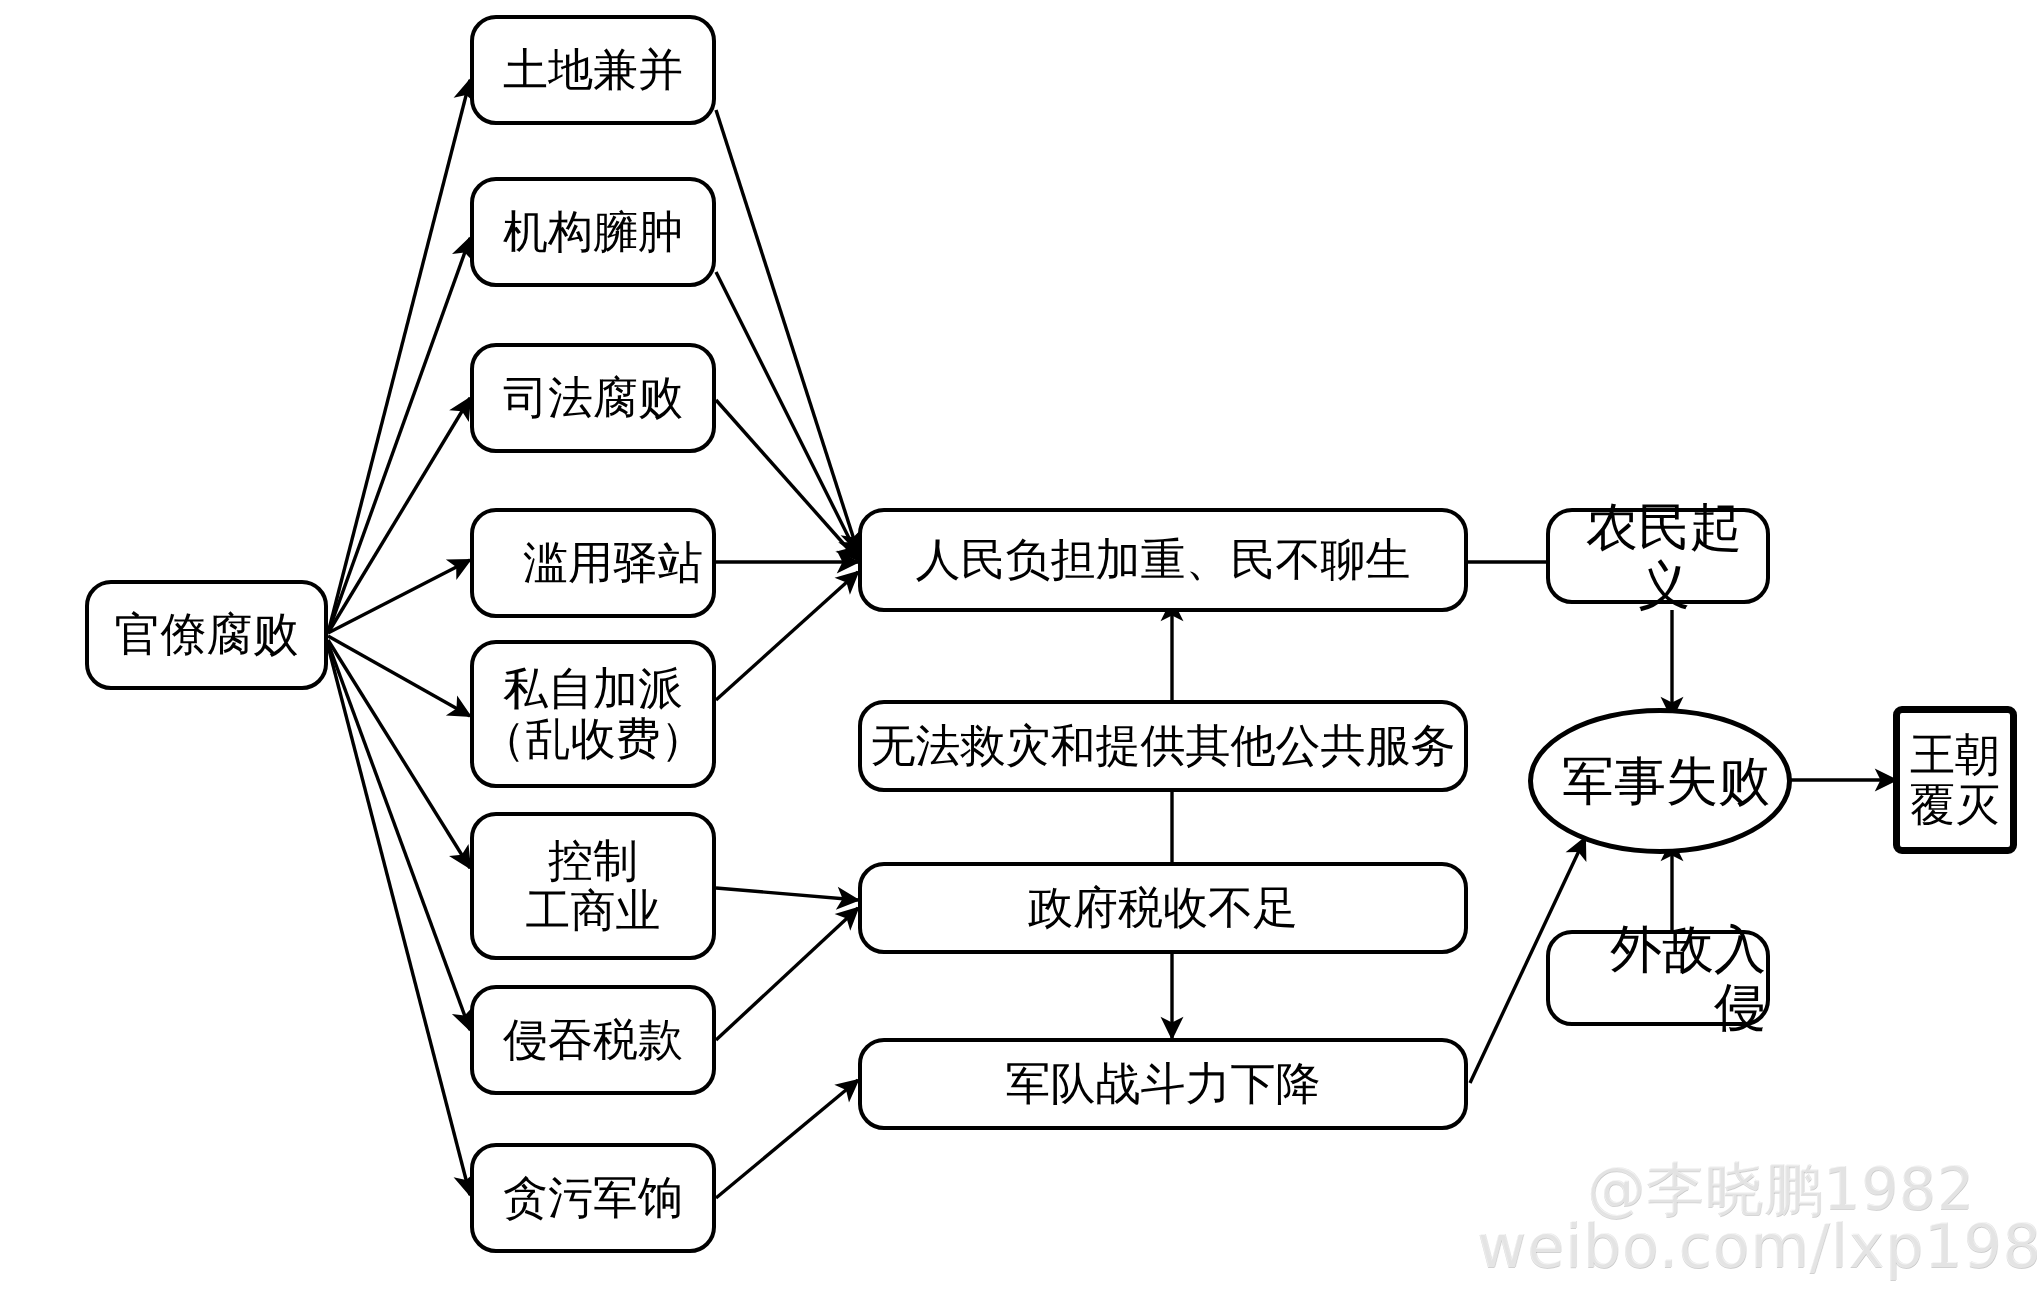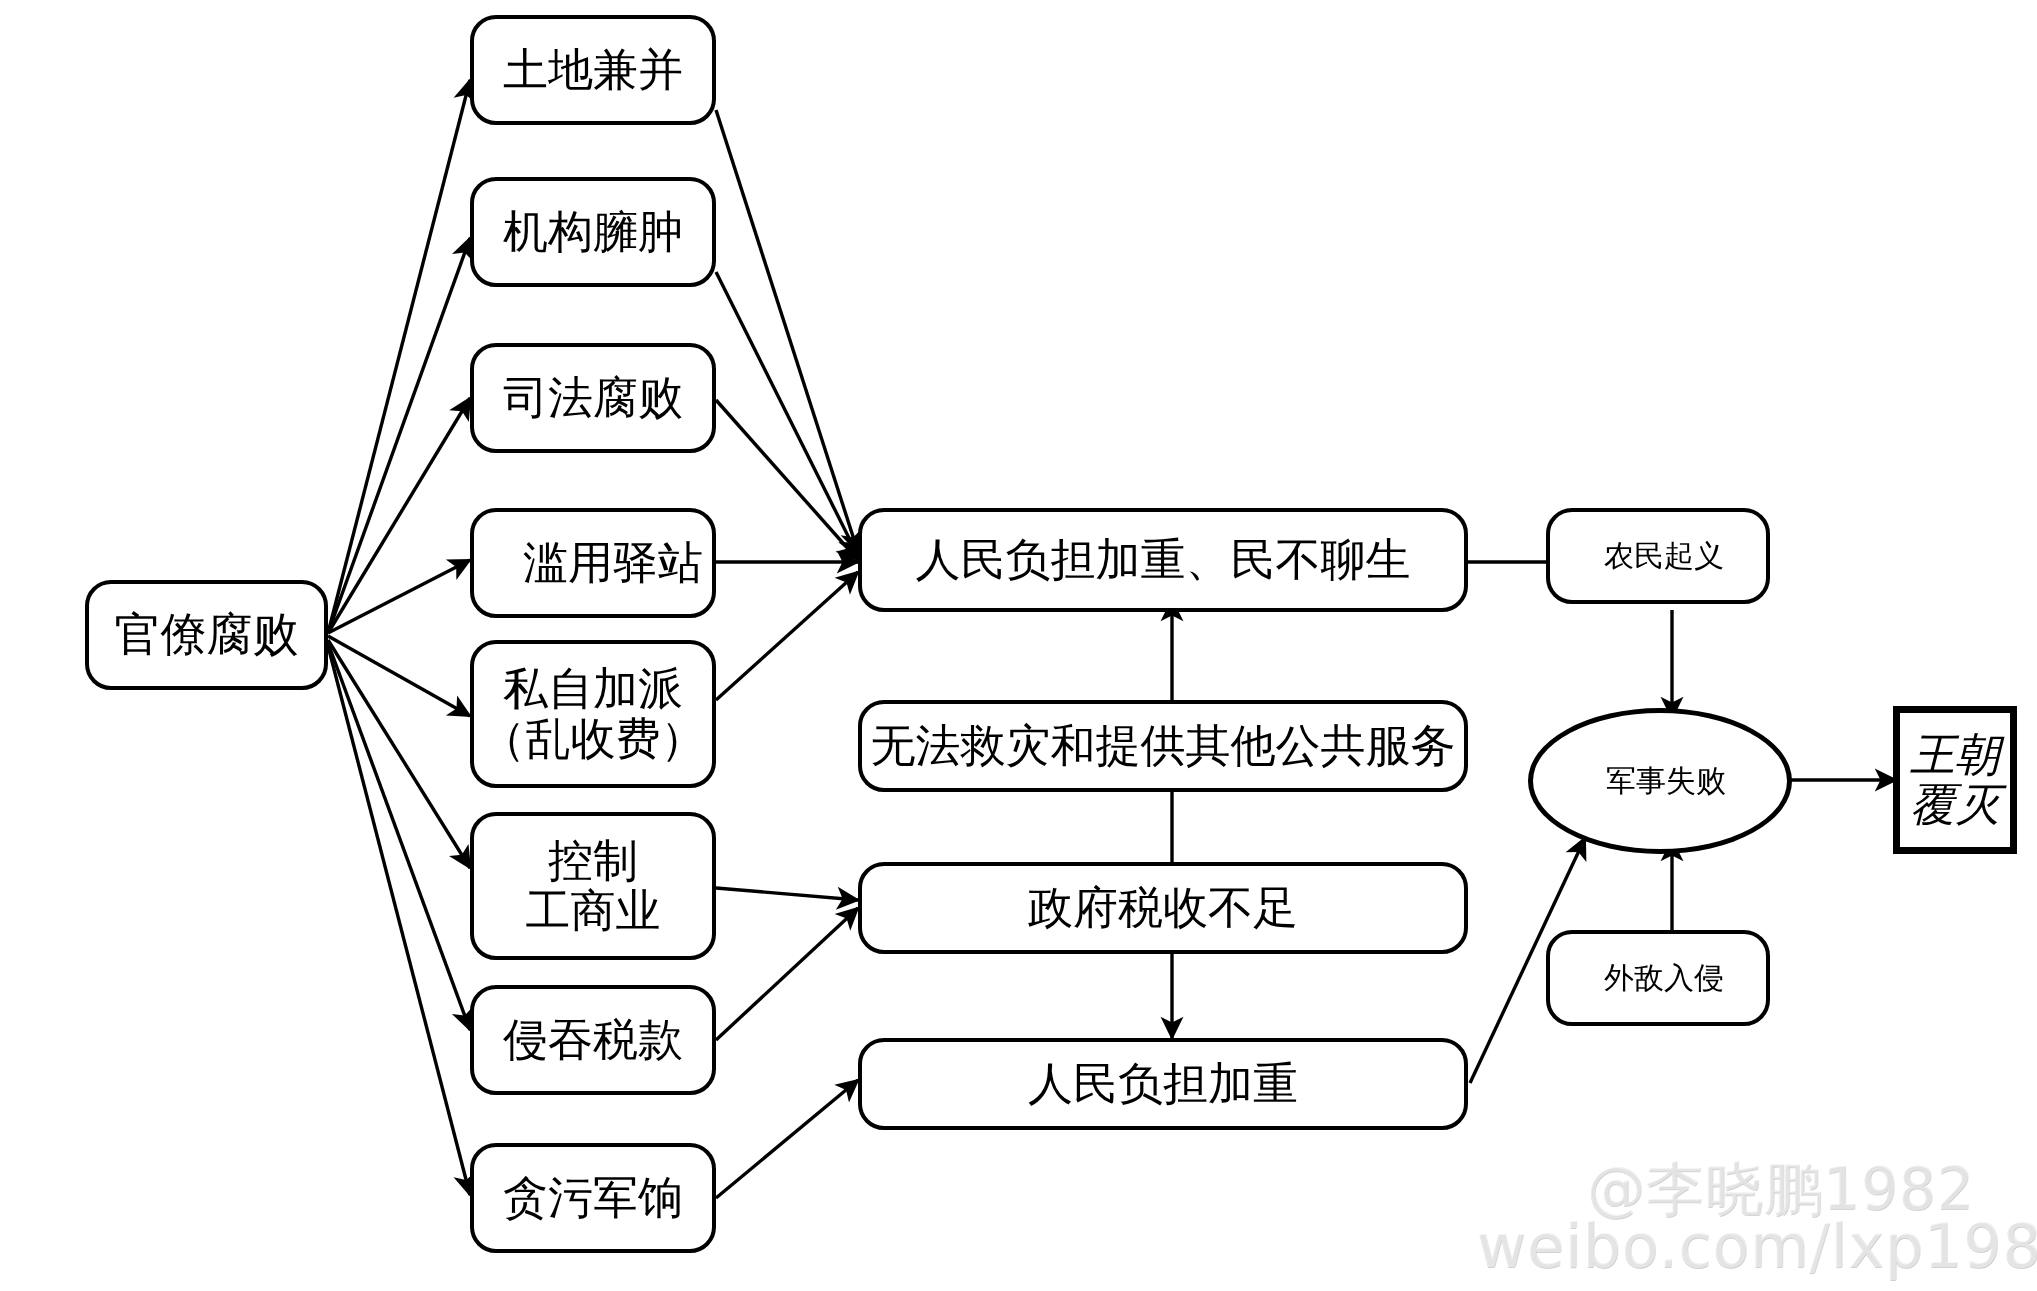--- a/index.html
+++ b/index.html
@@ -31,29 +31,29 @@
     justify-content: center;
     text-align: center;
     background: #ffffff;
     border: 4px solid #000000;
     color: #000000;
     line-height: 1.12;
     white-space: pre-line;
     z-index: 5;
   }
   .rounded { border-radius: 26px; }
-  .sharp   { border-radius: 0; border-width: 7px; font-style: italic; }
+  .sharp   { border-radius: 9px; border-width: 7px; }
   .ellipse {
     border-radius: 50% / 50%;
     border-width: 5px;
   }
   .fs-root  { font-size: 46px; }
   .fs-cause { font-size: 45px; }
   .fs-mid   { font-size: 45px; }
-  .fs-right { font-size: 30px; padding-left: 12px; }
+  .fs-right { font-size: 52px; padding-left: 12px; }
   .fs-sq    { font-size: 45px; }
 
   
   #watermark {
     position: absolute;
     right: 0px;
     bottom: 2px;
     width: 560px;
     height: 170px;
     z-index: 20;
@@ -183,21 +183,21 @@
 
   <div class="node rounded fs-mid" style="left:858px; top:700px; width:610px; height:92px;">
     <span>无法救灾和提供其他公共服务</span>
   </div>
 
   <div class="node rounded fs-mid" style="left:858px; top:862px; width:610px; height:92px;">
     <span>政府税收不足</span>
   </div>
 
   <div class="node rounded fs-mid" style="left:858px; top:1038px; width:610px; height:92px;">
-    <span>人民负担加重</span>
+    <span>军队战斗力下降</span>
   </div>
 
   <div class="node rounded fs-right" style="left:1546px; top:508px; width:224px; height:96px;">
     <span>农民起义</span>
   </div>
 
   <div class="node ellipse fs-right" style="left:1528px; top:708px; width:264px; height:146px;">
     <span>军事失败</span>
   </div>
 

